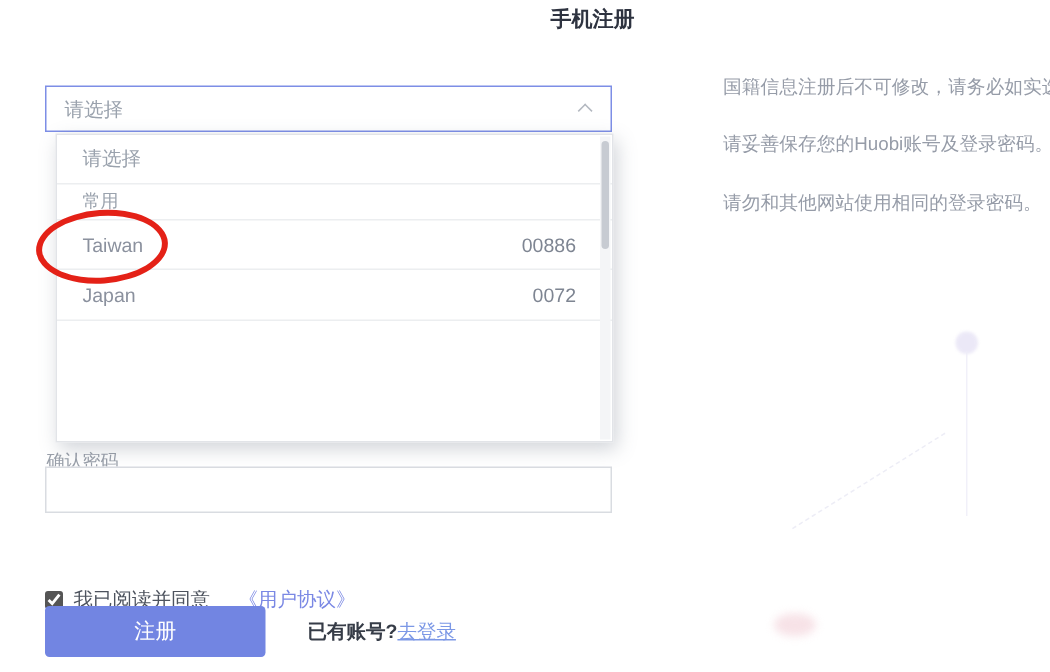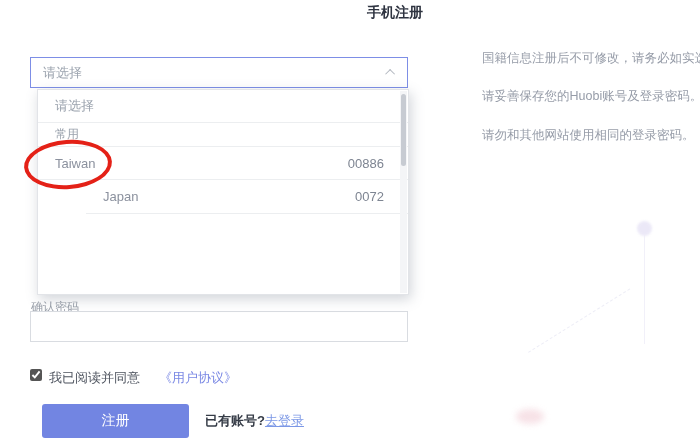--- a/index.html
+++ b/index.html
@@ -40,21 +40,21 @@
     display:flex;align-items:center;padding:0 24px 0 17px;
     border-bottom:1px solid #eceef0;font-size:13px;color:#8b919e;cursor:pointer;
   }
   .dd-row .opt-name{flex:1;}
   .dd-row .opt-code{color:#7e8592;}
   .dd-placeholder{height:33px;color:#9aa2ad;}
   .dd-group{height:24px;font-size:12px;color:#9aa2ad;cursor:default;}
   .dd-selected{height:38px;background:var(--highlight-bg);color:#6e7480;}
   .dd-hk{height:34px;}
   .dd-tw{height:33px;}
-  .dd-jp{height:34px;margin-left:48px;}
+  .dd-jp{height:34px;}
 
   .dd-scrollbar{
     position:absolute;top:1px;right:1px;bottom:1px;width:7px;background:#f4f5f7;z-index:6;
   }
   .dd-scroll-thumb{
     position:absolute;top:3px;left:1px;width:5px;height:72px;background:#c7cbd2;border-radius:3px;
   }
 
   .red-ellipse{
     left:24px;top:140px;width:88px;height:49px;border:4px solid var(--annotation-red);
@@ -62,27 +62,27 @@
   }
 
   .tips{left:482px;top:51px;width:218px;}
   .tips p{font-size:12.5px;color:#969ca8;margin:0 0 24px 0;line-height:1.15;white-space:nowrap;}
 
   .text-input{
     left:30px;top:311px;width:378px;height:31px;border:1px solid #d9dce1;background:#fff;
     font-size:13px;padding:0 10px;color:#4d535e;outline:none;
   }
 
-  .agree-row{left:30px;top:369px;display:flex;font-size:13px;}
+  .agree-row{left:30px;top:391px;display:flex;align-items:center;font-size:13px;}
   .agree-row input{width:12px;height:12px;margin-right:7px;accent-color:#555;}
   .agree-text{color:#4d535e;}
   .agree-link{color:var(--link);margin-left:19px;text-decoration:none;cursor:pointer;}
 
   .register-btn{
-    left:42px;top:404px;width:147px;height:34px;background:var(--accent);color:#fff;
+    left:30px;top:404px;width:147px;height:34px;background:var(--accent);color:#fff;
     border:none;border-radius:3px;font-size:14px;cursor:pointer;
     font-family:"Liberation Sans","DejaVu Sans",sans-serif;
   }
 
   .login-row{left:205px;top:412px;font-size:13px;}
   .login-prompt{color:#363c47;font-weight:bold;}
   .login-link{color:#7c98e6;text-decoration:underline;cursor:pointer;}
 
   
   .decor-node{left:637px;top:221px;width:15px;height:15px;border-radius:50%;

